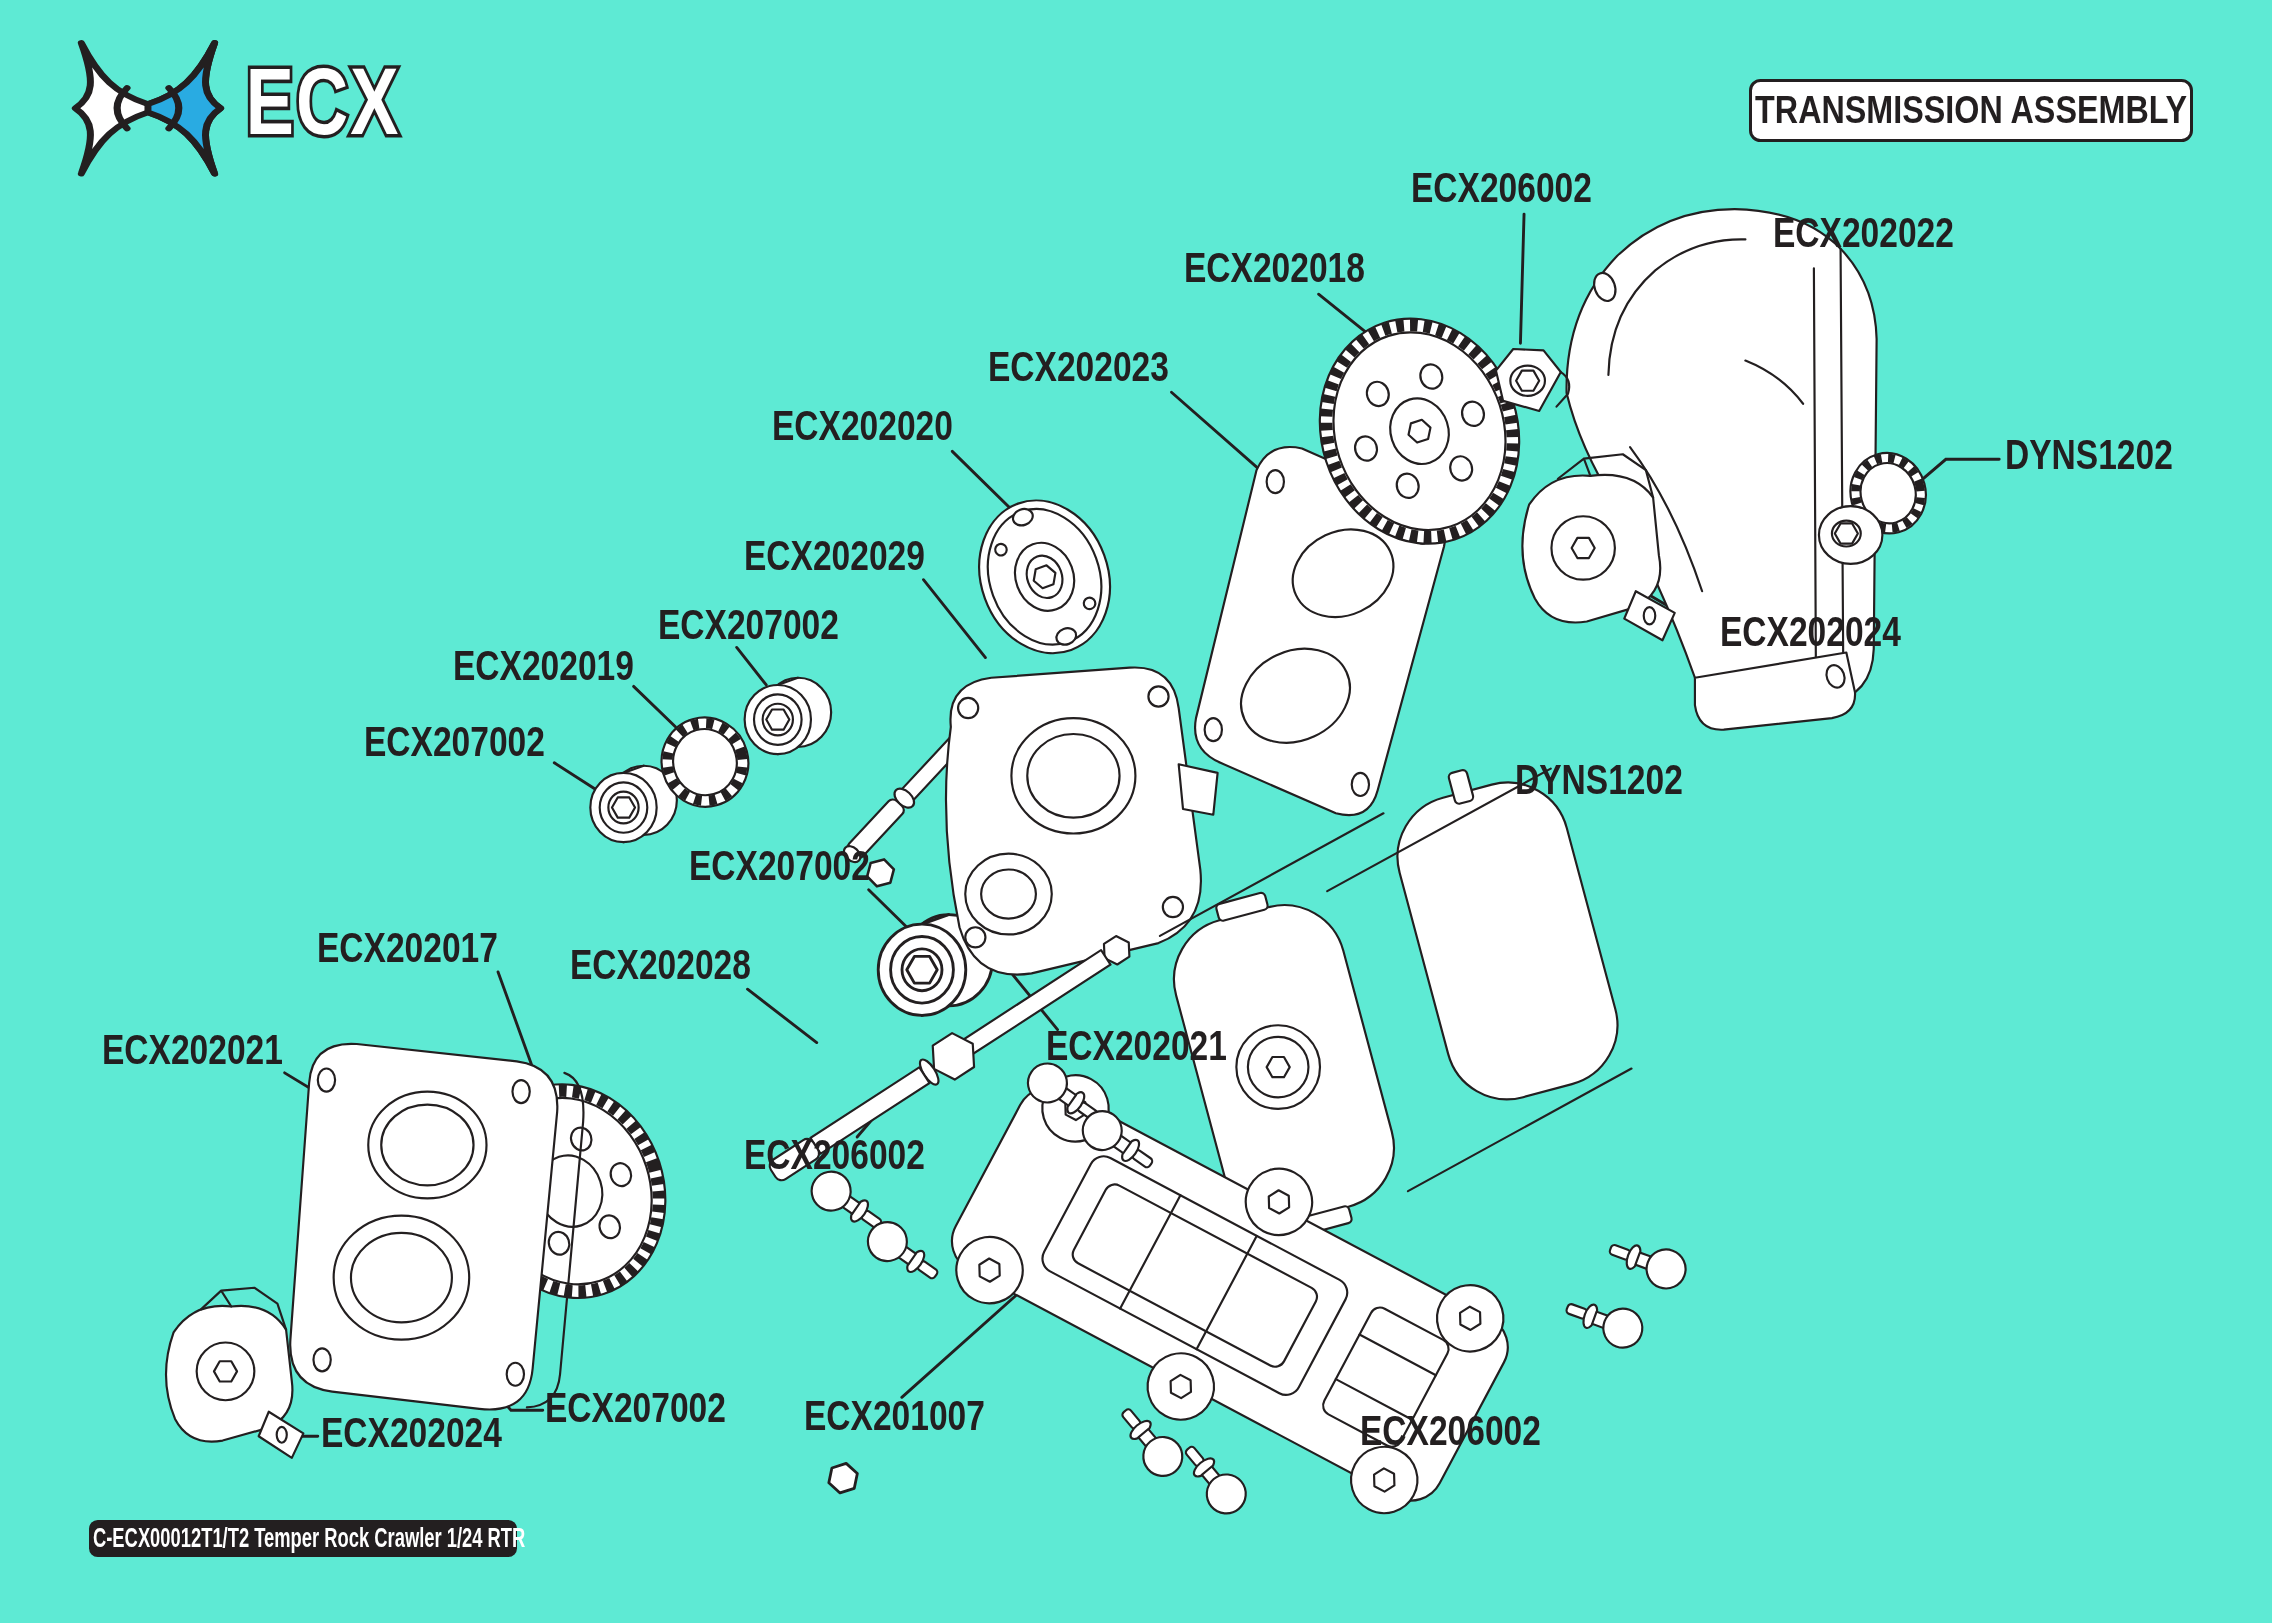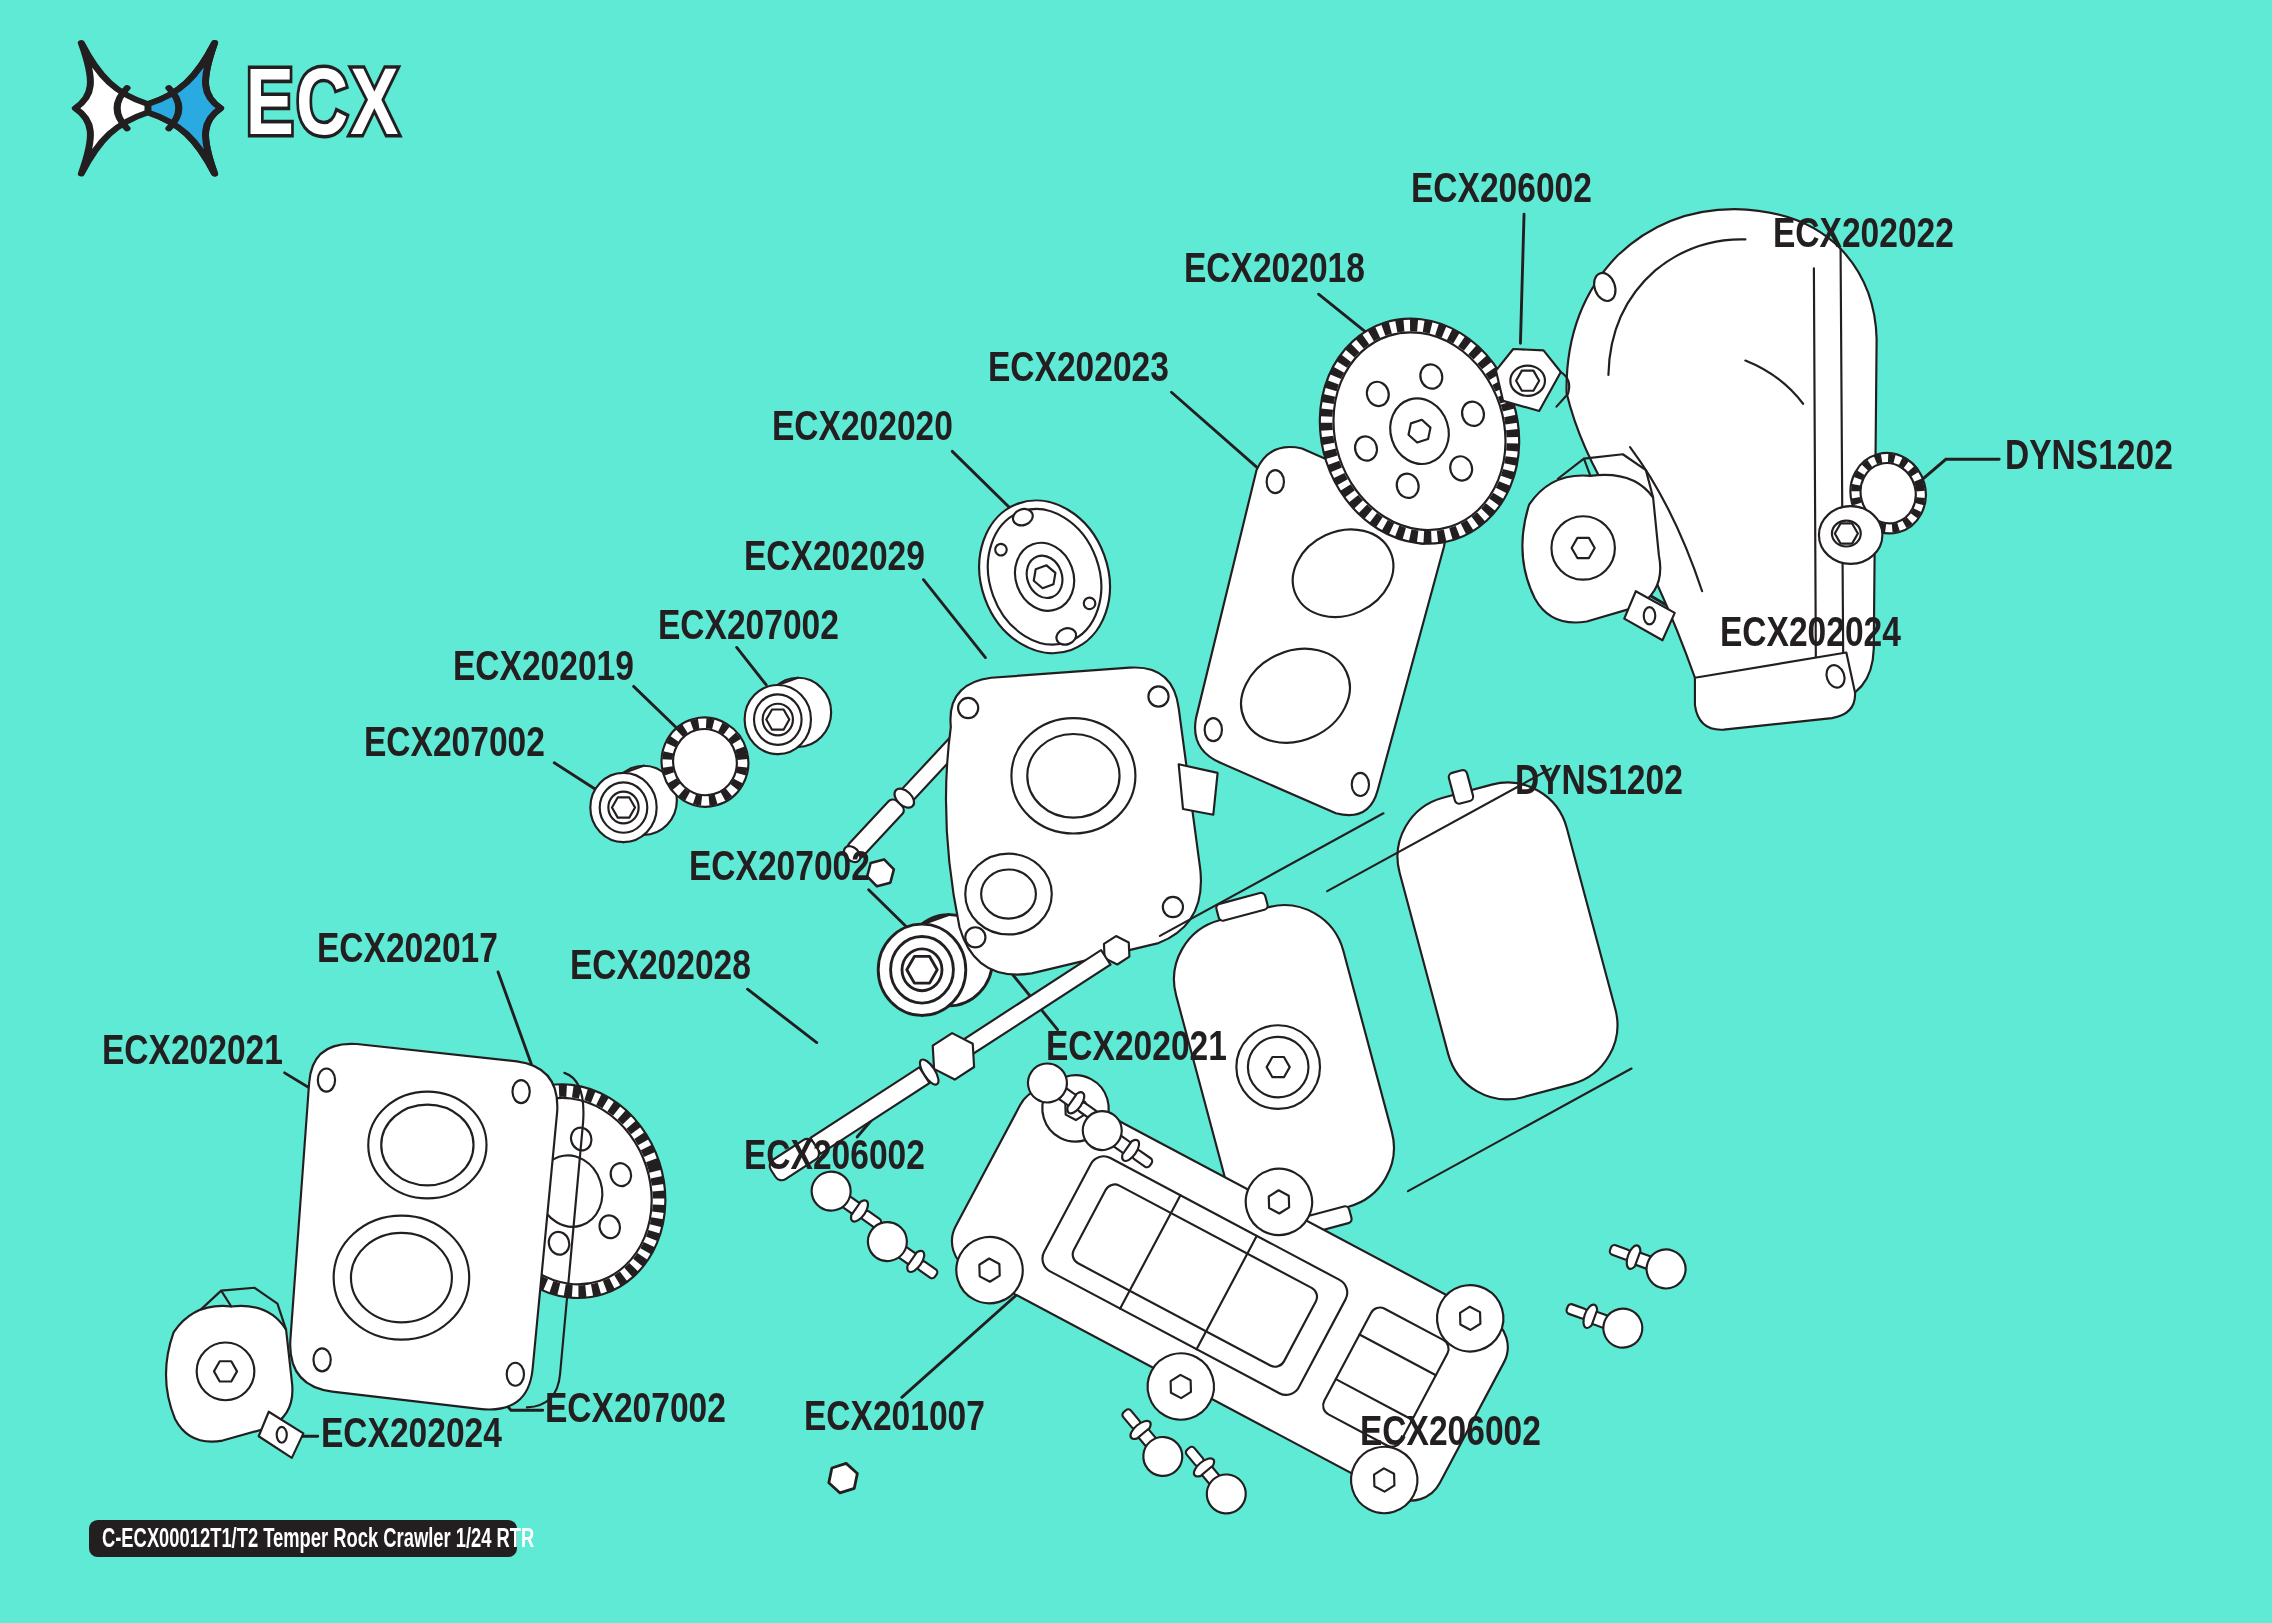--- a/index.html
+++ b/index.html
@@ -9,21 +9,21 @@
   .ln{fill:none;stroke:#231F20;stroke-width:3;stroke-linecap:round;stroke-linejoin:round;}
   .fw{fill:#ffffff;stroke:#231F20;stroke-width:3;stroke-linecap:round;stroke-linejoin:round;}
   .teeth{fill:none;stroke:#231F20;}
   .leader{fill:none;stroke:#231F20;stroke-width:4;stroke-linecap:round;}
   .lbl{position:absolute;font-weight:700;font-size:43px;line-height:43px;white-space:nowrap;
        transform:scaleX(0.78);transform-origin:left top;letter-spacing:0px;color:#231F20;}
   #title-box{position:absolute;left:1749px;top:79px;width:444px;height:63px;border:3.6px solid #231F20;
        border-radius:11.5px;display:flex;align-items:center;justify-content:center;background:#fff;box-sizing:border-box;}
   #title-box span{font-weight:700;font-size:38px;transform:scaleX(0.85);white-space:nowrap;}
   #footer-box{position:absolute;left:89px;top:1520px;width:428px;height:37px;background:#231F20;
-       border-radius:8.7px;display:flex;align-items:center;box-sizing:border-box;padding-left:13px;}
+       border-radius:8.7px;display:flex;align-items:center;box-sizing:border-box;padding-left:4px;}
   #footer-box span{font-weight:700;font-size:27px;color:#ffffff;transform:scaleX(0.68);
        transform-origin:left center;white-space:nowrap;}
 </style>
 </head>
 <body>
 
 <div id="canvas">
 
 <svg width="2273" height="1623" viewBox="0 0 3151 2251">
   <defs>
@@ -273,20 +273,23 @@
     <use href="#stud" transform="translate(1528,1568) rotate(35)"></use>
     <use href="#stud" transform="translate(1152,1652) rotate(35)"></use>
     <use href="#stud" transform="translate(1230,1722) rotate(35)"></use>
     <use href="#stud" transform="translate(2310,1760) rotate(200)"></use>
     <use href="#stud" transform="translate(2250,1842) rotate(200)"></use>
     <use href="#stud" transform="translate(1612,2020) rotate(230)"></use>
     <use href="#stud" transform="translate(1700,2072) rotate(230)"></use>
   </g>
 </svg>
 
+  <div id="title-box">
+    <span>TRANSMISSION ASSEMBLY</span>
+  </div>
 
   <div class="lbl" style="left:1411px;top:166px;">ECX206002</div>
   <div class="lbl" style="left:1773px;top:211px;">ECX202022</div>
   <div class="lbl" style="left:1184px;top:246px;">ECX202018</div>
   <div class="lbl" style="left:988px;top:345px;">ECX202023</div>
   <div class="lbl" style="left:772px;top:404px;">ECX202020</div>
   <div class="lbl" style="left:2005px;top:433px;">DYNS1202</div>
   <div class="lbl" style="left:744px;top:534px;">ECX202029</div>
   <div class="lbl" style="left:658px;top:603px;">ECX207002</div>
   <div class="lbl" style="left:1720px;top:610px;">ECX202024</div>

